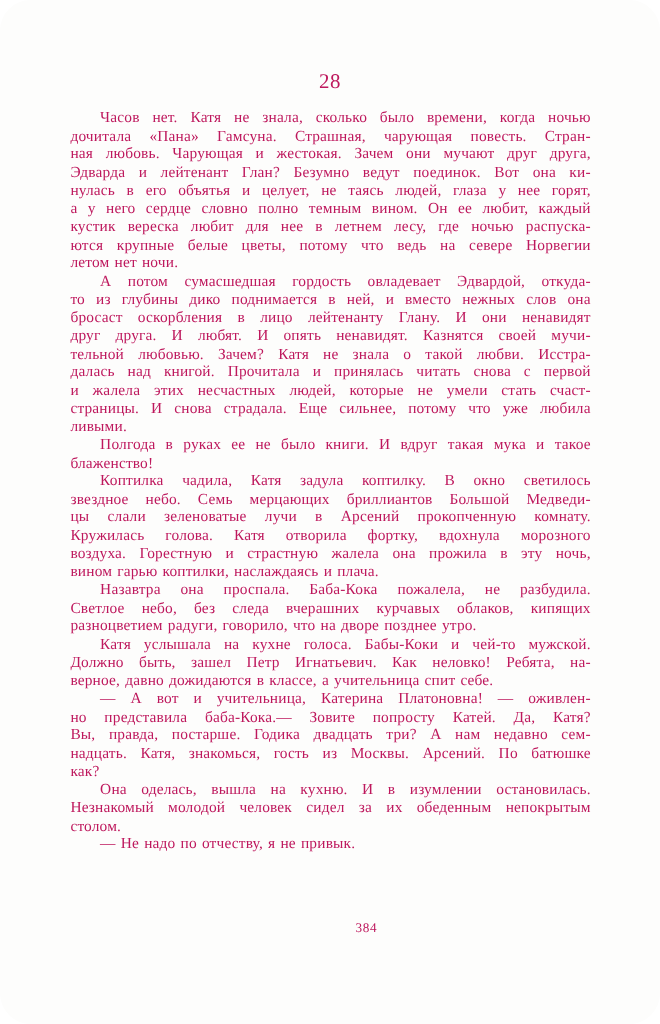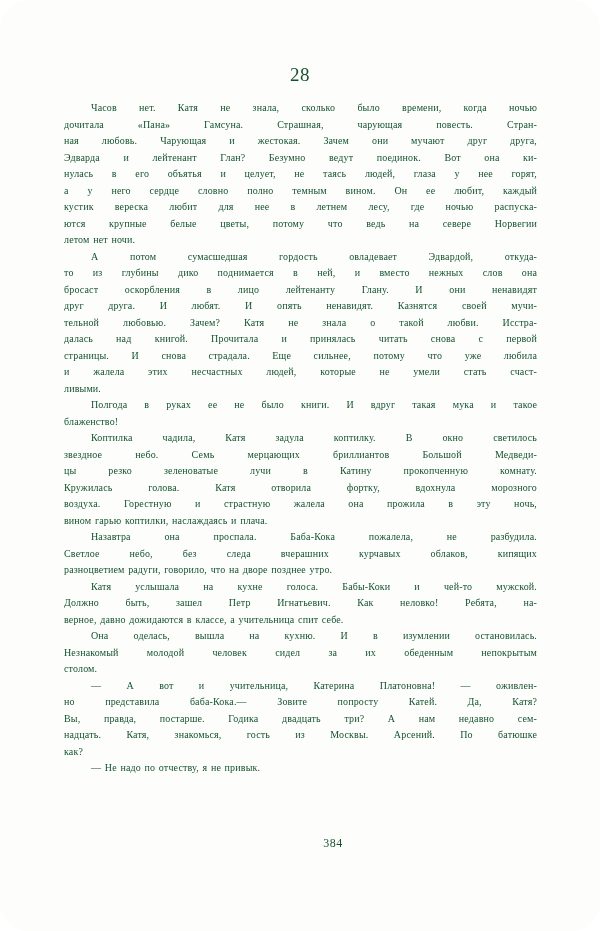--- a/index.html
+++ b/index.html
@@ -23,21 +23,21 @@
     width: 100%;
     text-align: center;
     font-size: 19px;
     letter-spacing: 0.5px;
   }
   .page-body {
     position: absolute;
     top: 100px;
     left: 64px;
     width: 473px;
-    font-size: 10px;
+    font-size: 14px;
   }
   .paragraph {
     margin: 0;
     padding: 0;
   }
   .line {
     line-height: 16.5px;
     text-align: justify;
     text-align-last: justify;
     letter-spacing: 0.15px;
@@ -56,21 +56,21 @@
     width: 100%;
     text-align: center;
     font-size: 12px;
     letter-spacing: 0.5px;
     padding-left: 33px;
   }
 </style>
 </head>
 <body>
 
-<div class="page" style="background: rgb(253, 253, 252); color: #14532d; border-radius: 28px;">
+<div class="page" style="background: rgb(253, 253, 252); color: #be185d; border-radius: 28px;">
   <div class="page-header">
     <span class="page-num">28</span>
   </div>
 
   <div class="page-body">
       <div class="paragraph">
         <div class="line first">Часов нет. Катя не знала, сколько было времени, когда ночью</div>
         <div class="line">дочитала «Пана» Гамсуна. Страшная, чарующая повесть. Стран-</div>
         <div class="line">ная любовь. Чарующая и жестокая. Зачем они мучают друг друга,</div>
         <div class="line">Эдварда и лейтенант Глан? Безумно ведут поединок. Вот она ки-</div>
@@ -80,57 +80,57 @@
         <div class="line">ются крупные белые цветы, потому что ведь на севере Норвегии</div>
         <div class="line last">летом нет ночи.</div>
       </div>
       <div class="paragraph">
         <div class="line first">А потом сумасшедшая гордость овладевает Эдвардой, откуда-</div>
         <div class="line">то из глубины дико поднимается в ней, и вместо нежных слов она</div>
         <div class="line">бросаст оскорбления в лицо лейтенанту Глану. И они ненавидят</div>
         <div class="line">друг друга. И любят. И опять ненавидят. Казнятся своей мучи-</div>
         <div class="line">тельной любовью. Зачем? Катя не знала о такой любви. Исстра-</div>
         <div class="line">далась над книгой. Прочитала и принялась читать снова с первой</div>
+        <div class="line">и жалела этих несчастных людей, которые не умели стать счаст-</div>
         <div class="line">страницы. И снова страдала. Еще сильнее, потому что уже любила</div>
-        <div class="line">и жалела этих несчастных людей, которые не умели стать счаст-</div>
         <div class="line last">ливыми.</div>
       </div>
       <div class="paragraph">
         <div class="line first">Полгода в руках ее не было книги. И вдруг такая мука и такое</div>
         <div class="line last">блаженство!</div>
       </div>
       <div class="paragraph">
         <div class="line first">Коптилка чадила, Катя задула коптилку. В окно светилось</div>
         <div class="line">звездное небо. Семь мерцающих бриллиантов Большой Медведи-</div>
-        <div class="line">цы резко зеленоватые лучи в Катину прокопченную комнату.</div>
+        <div class="line">цы слали зеленоватые лучи в Арсений прокопченную комнату.</div>
         <div class="line">Кружилась голова. Катя отворила фортку, вдохнула морозного</div>
         <div class="line">воздуха. Горестную и страстную жалела она прожила в эту ночь,</div>
         <div class="line last">вином гарью коптилки, наслаждаясь и плача.</div>
       </div>
       <div class="paragraph">
         <div class="line first">Назавтра она проспала. Баба-Кока пожалела, не разбудила.</div>
         <div class="line">Светлое небо, без следа вчерашних курчавых облаков, кипящих</div>
         <div class="line last">разноцветием радуги, говорило, что на дворе позднее утро.</div>
       </div>
       <div class="paragraph">
         <div class="line first">Катя услышала на кухне голоса. Бабы-Коки и чей-то мужской.</div>
         <div class="line">Должно быть, зашел Петр Игнатьевич. Как неловко! Ребята, на-</div>
         <div class="line last">верное, давно дожидаются в классе, а учительница спит себе.</div>
       </div>
       <div class="paragraph">
-        <div class="line first">Она оделась, вышла на кухню. И в изумлении остановилась.</div>
-        <div class="line">Незнакомый молодой человек сидел за их обеденным непокрытым</div>
-        <div class="line last">столом.</div>
-      </div>
-      <div class="paragraph">
         <div class="line first">— А вот и учительница, Катерина Платоновна! — оживлен-</div>
         <div class="line">но представила баба-Кока.— Зовите попросту Катей. Да, Катя?</div>
         <div class="line">Вы, правда, постарше. Годика двадцать три? А нам недавно сем-</div>
         <div class="line">надцать. Катя, знакомься, гость из Москвы. Арсений. По батюшке</div>
         <div class="line last">как?</div>
+      </div>
+      <div class="paragraph">
+        <div class="line first">Она оделась, вышла на кухню. И в изумлении остановилась.</div>
+        <div class="line">Незнакомый молодой человек сидел за их обеденным непокрытым</div>
+        <div class="line last">столом.</div>
       </div>
       <div class="paragraph">
         <div class="line first last">— Не надо по отчеству, я не привык.</div>
       </div>
     </div>
 
   <div class="page-footer">
     <span class="page-num">384</span>
   </div>
 </div>

